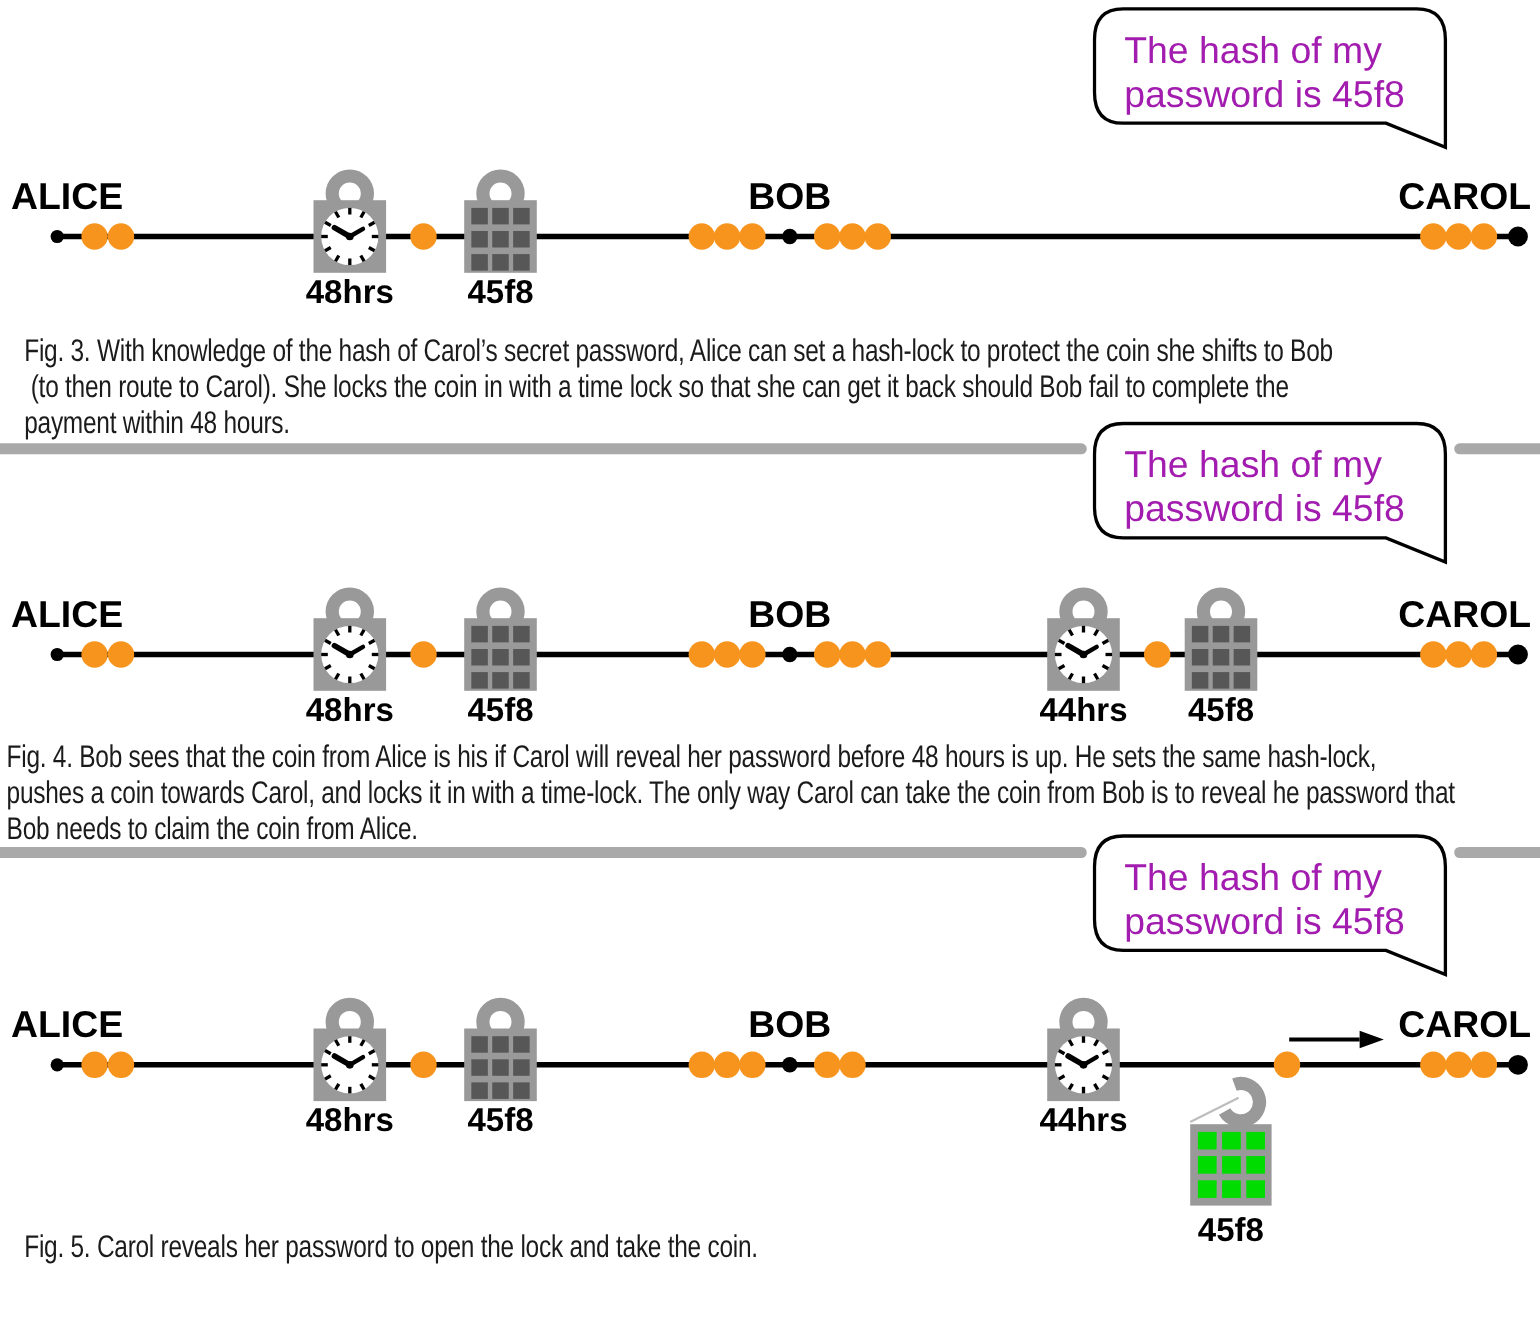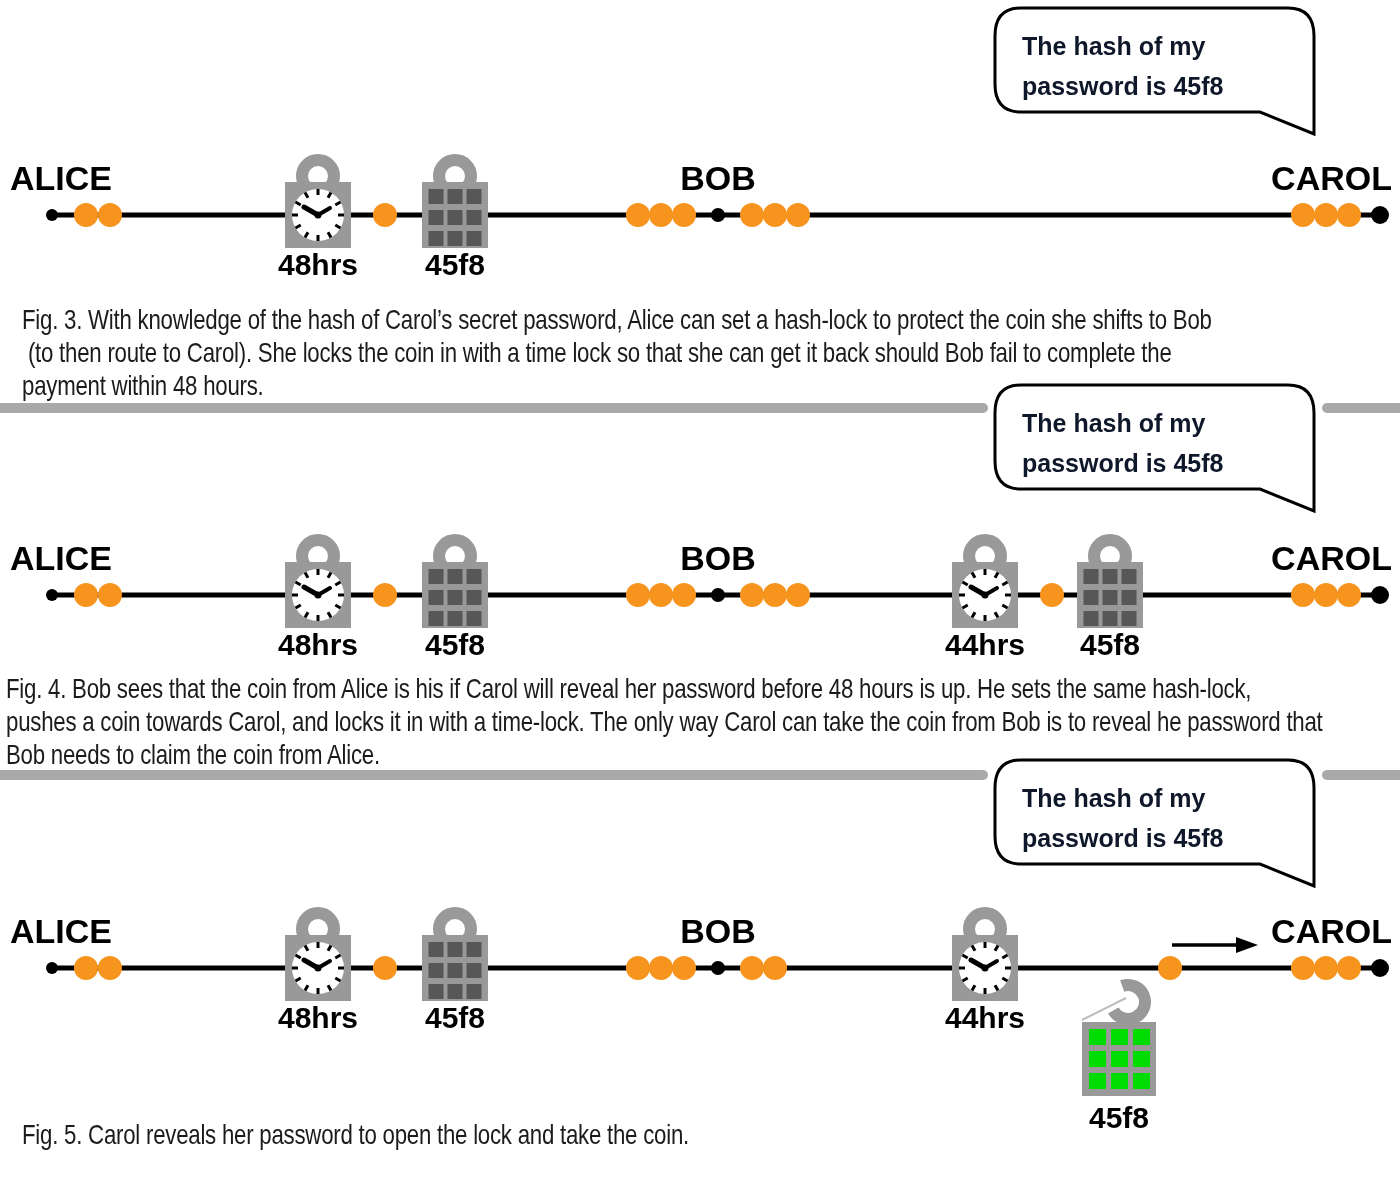--- a/index.html
+++ b/index.html
@@ -3,22 +3,22 @@
 <meta charset="utf-8">
 <style>
   html,body{margin:0;padding:0;background:#fff;}
   #page{position:relative;width:1400px;height:1200px;background:#fff;overflow:hidden;
         font-family:"Liberation Sans",sans-serif;}
   .abs{position:absolute;}
   svg{display:block;}
   svg text{font-family:"Liberation Sans",sans-serif;}
   .name-label{font-size:34px;font-weight:bold;fill:#000;}
   .lock-label{font-size:30px;font-weight:bold;fill:#000;}
-  .bubble-text{position:absolute;font-size:25px;line-height:40px;color:#0f172a;
-               letter-spacing:0px;white-space:pre;font-weight:bold;}
+  .bubble-text{position:absolute;font-size:34px;line-height:40px;color:#a21caf;
+               letter-spacing:0px;white-space:pre;}
   .caption-line{position:absolute;font-size:28.5px;color:#1b1b1b;white-space:pre;
                 transform:scaleX(0.78);transform-origin:0 50%;letter-spacing:-0.3px;}
   .divider{position:absolute;height:10px;background:#a9a9a9;}
   .divider.capR{border-radius:0 5px 5px 0;}
   .divider.capL{border-radius:5px 0 0 5px;}
 </style>
 </head>
 <body>
 
 <div id="page">

